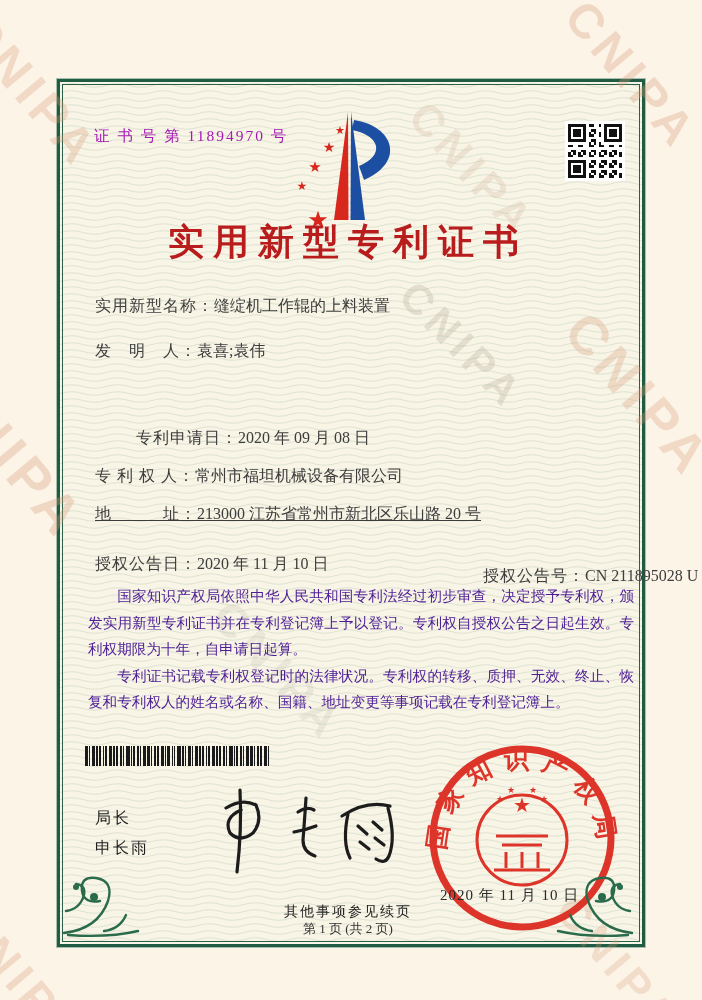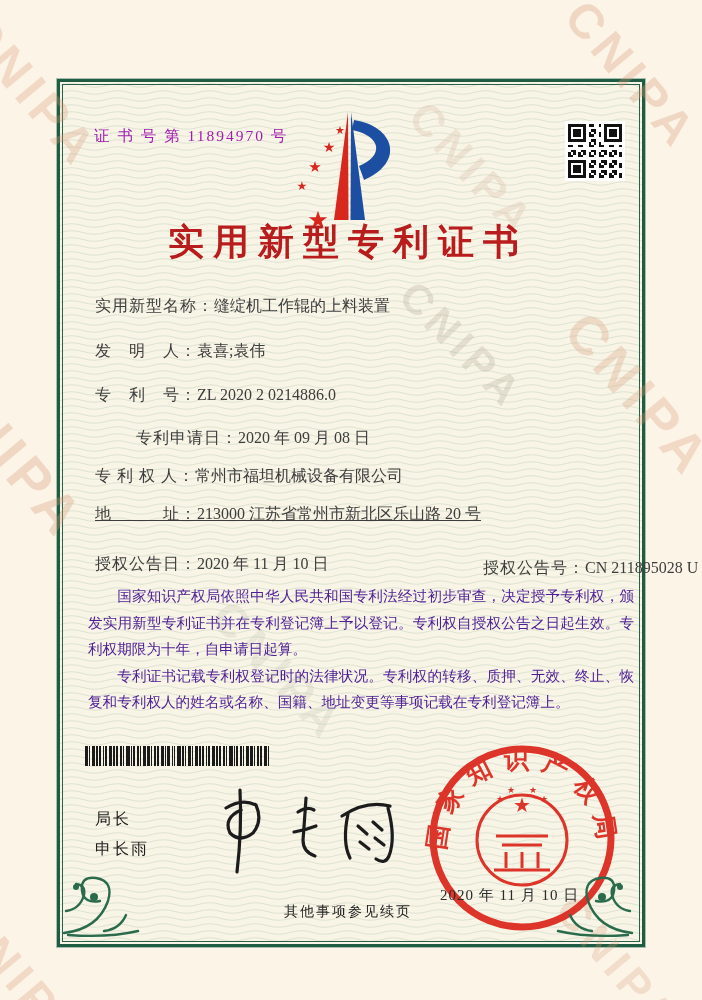--- a/index.html
+++ b/index.html
@@ -29,28 +29,28 @@
   .content{position:absolute;inset:0;z-index:2;}
   .cert-no{position:absolute;left:94px;top:126px;font-size:15.5px;letter-spacing:2px;color:#a21caf;}
   .logo{position:absolute;left:288px;top:106px;width:126px;height:122px;}
   .title{
     position:absolute;left:57px;top:209px;width:582px;text-align:center;
     font-size:36px;font-weight:600;letter-spacing:9px;color:#b91c1c;margin-top:9px;
   }
   .qr{position:absolute;left:565px;top:121px;width:60px;height:60px;background:#fff;padding:3px;box-sizing:border-box;}
   .field-row{position:absolute;left:95px;font-size:16px;color:#3d3d3d;white-space:nowrap;}
   .field-row .lab{letter-spacing:1px;}
-  .grant-no{position:absolute;left:388px;top:4px;}
+  .grant-no{position:absolute;left:388px;top:12px;}
   .paras{
     position:absolute;left:88px;top:583px;width:546px;font-size:14.6px;
     line-height:1.82;color:#4c1d95;text-align:justify;
   }
   .paras p{margin:0;text-indent:2em;}
   .barcode{position:absolute;left:85px;top:746px;width:186px;height:20px;}
-  .director{position:absolute;left:95px;top:804px;font-family:Liberation Sans, sans-serif;font-size:16px;color:#1e1e1e;letter-spacing:2px;line-height:30px;}
+  .director{position:absolute;left:95px;top:804px;font-family:Liberation Mono, monospace;font-size:16px;color:#1e1e1e;letter-spacing:2px;line-height:30px;}
   .signature{position:absolute;left:196px;top:782px;width:210px;height:100px;}
   .seal{position:absolute;left:424px;top:740px;width:196px;height:196px;opacity:.93;}
   .seal-date{position:absolute;left:440px;top:886px;font-size:15px;color:#2b2b2b;letter-spacing:1px;z-index:3;}
   .page-note{position:absolute;left:57px;top:920px;width:582px;text-align:center;font-size:13px;color:#333;}
   .footer-note{position:absolute;left:57px;top:903px;width:582px;text-align:center;font-size:14px;color:#222;letter-spacing:2px;}
   .flourish{position:absolute;width:92px;height:92px;z-index:2;}
   .fl-left{left:58px;top:847px;}
   .fl-right{left:546px;top:847px;transform:scaleX(-1);}
 </style>
 </head>
@@ -299,23 +299,20 @@
   </div>
 
   <div class="title">实用新型专利证书</div>
 
   <div class="field-row" style="top:341px;">
     <span class="lab">发　明　人：</span><span>袁喜;袁伟</span>
   </div>
   <div class="field-row" style="top:296px;">
     <span class="lab">实用新型名称：</span><span>缝绽机工作辊的上料装置</span>
   </div>
-  <div class="field-row" style="top:385px;">
-    <span class="lab">专　利　号：</span><span>ZL 2020 2 0214886.0</span>
-  </div>
   <div class="field-row" style="top:428px;margin-left:41px;">
     <span class="lab">专利申请日：</span><span>2020 年 09 月 08 日</span>
   </div>
   <div class="field-row" style="top:466px;">
     <span class="lab">专 利 权 人：</span><span>常州市福坦机械设备有限公司</span>
   </div>
   <div class="field-row" style="top:504px;text-decoration:underline;">
     <span class="lab">地　　　址：</span><span>213000 江苏省常州市新北区乐山路 20 号</span>
   </div>
   <div class="field-row" style="top:554px;width:540px;">
@@ -452,14 +449,15 @@
     <g fill="none" stroke="#2a6b4c" stroke-width="2.4" stroke-linecap="round">
       <path d="M6 86 q34 -4 44 -32 q6 -20 -12 -23 q-16 -2 -14 13 q2 13 18 10"></path>
       <path d="M8 64 q14 -2 18 -16 q2 -10 -8 -11"></path>
       <path d="M10 88 q40 3 70 -4"></path>
       <path d="M46 84 q16 -2 22 -16"></path>
     </g>
     <circle cx="36" cy="50" r="4" fill="#2a6b4c"></circle>
     <circle cx="18" cy="40" r="3" fill="#2a6b4c"></circle>
   </svg>
 
+  <div class="page-note">第 1 页 (共 2 页)</div>
   <div class="footer-note">其他事项参见续页</div>
 </div>
 
 </body></html>

